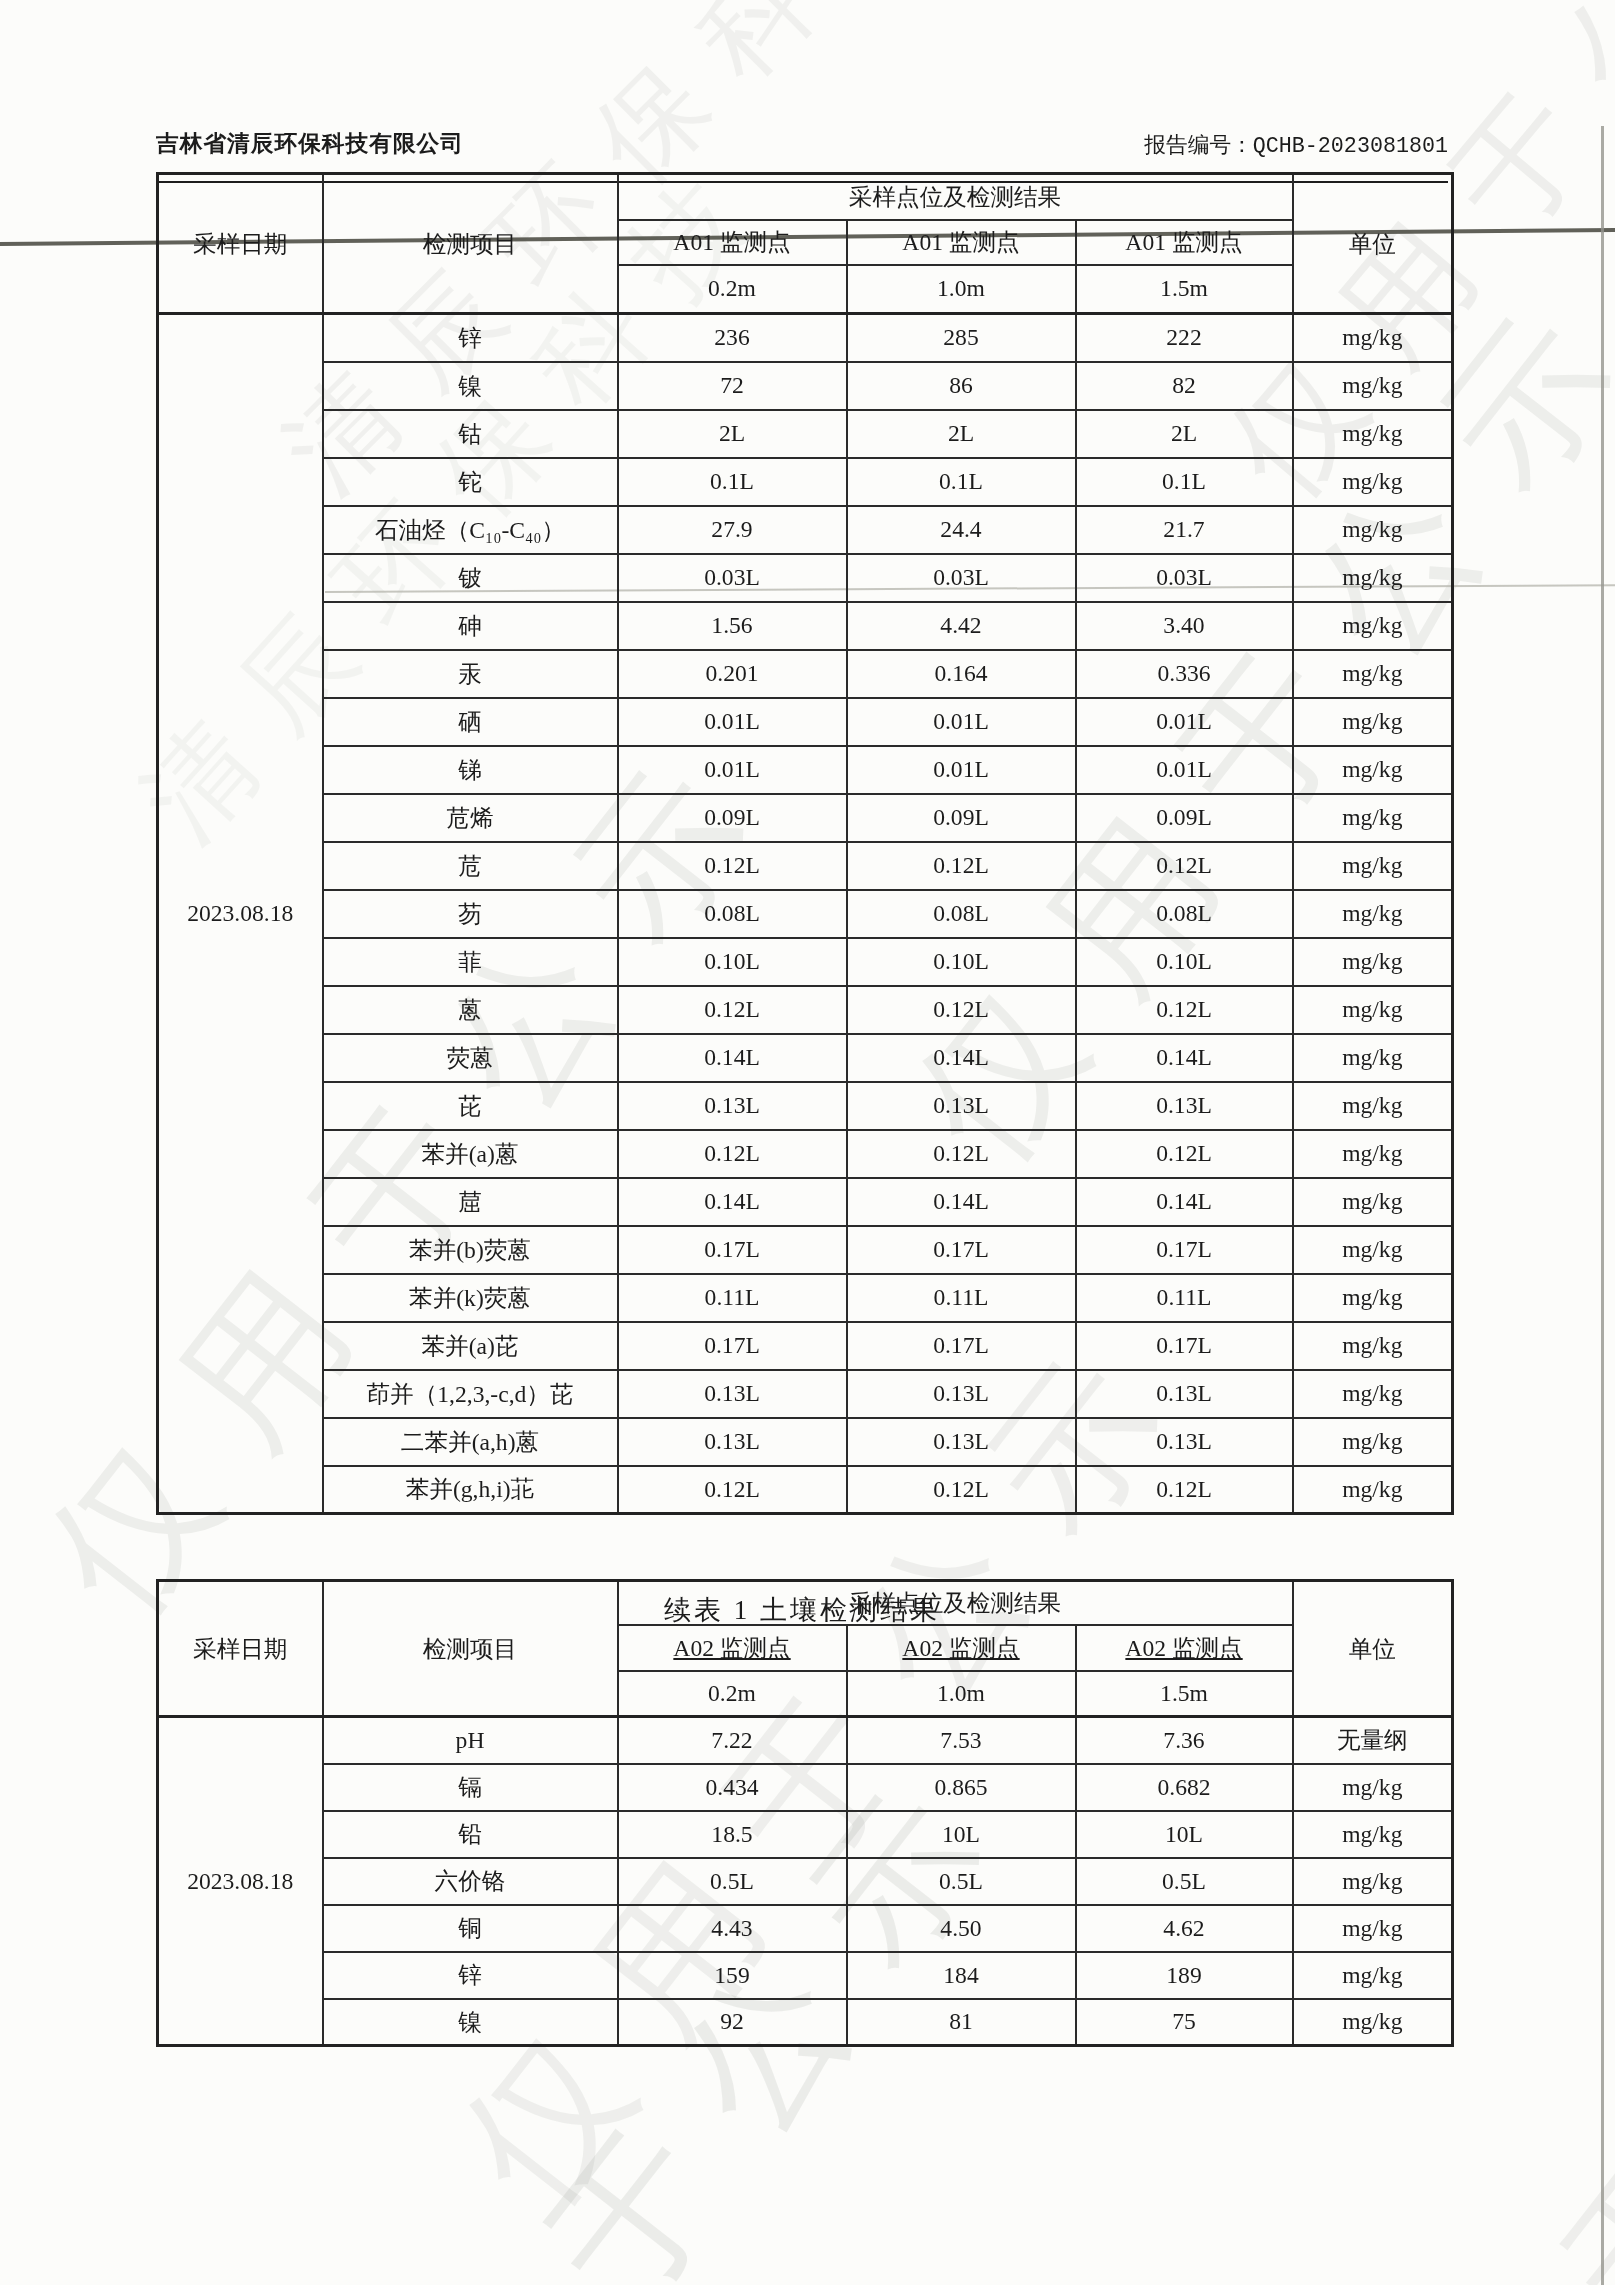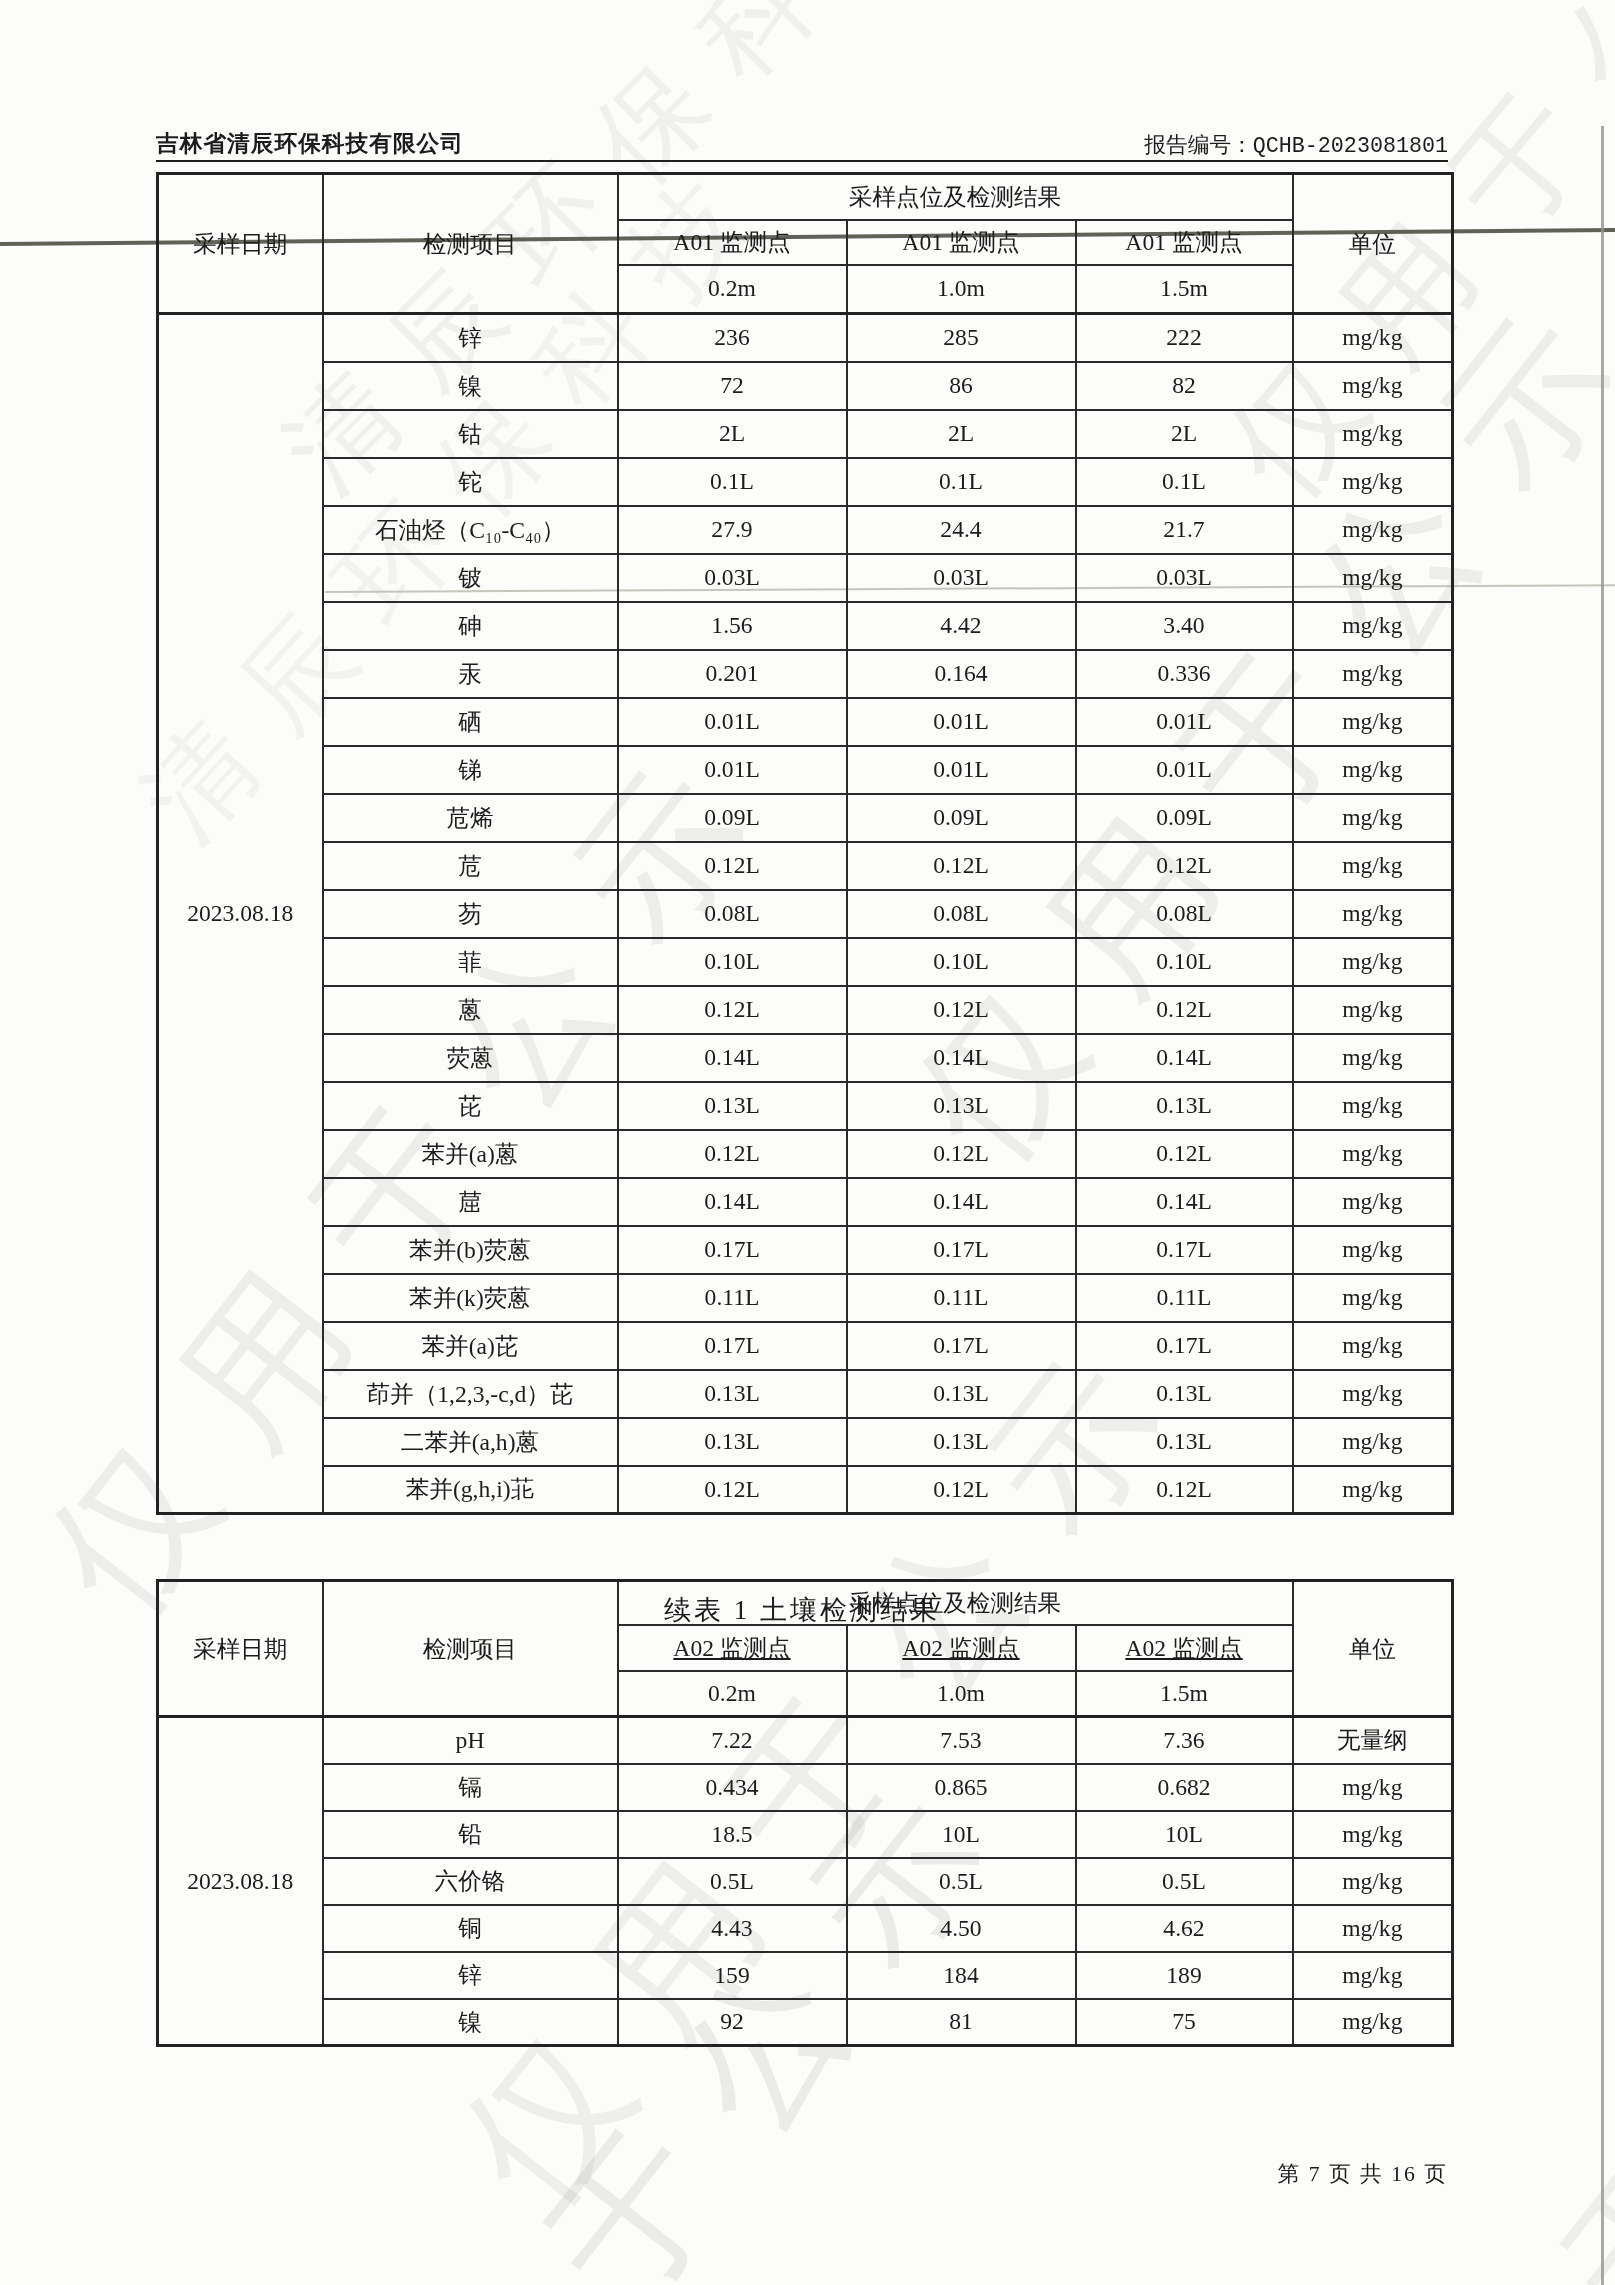--- a/index.html
+++ b/index.html
@@ -31,21 +31,21 @@
     transform:rotate(-0.5deg);transform-origin:left center;}
   .art-scratch{top:591px;left:325px;width:1292px;height:2px;background:#b8b8b0;opacity:.8;
     transform:rotate(-0.3deg);transform-origin:left center;}
   .art-page-edge{top:126px;left:1601px;width:2.5px;height:2159px;background:#95958e;opacity:.8;}
 
   
   .doc-header{
     position:absolute;left:156px;top:128px;width:1292px;
     display:flex;justify-content:space-between;align-items:flex-end;
     border-bottom:2.5px solid #1d1d1d;
-    padding-bottom:1px;
+    padding-bottom:22px;
   }
   .company{font-size:22.7px;font-weight:700;letter-spacing:1px;}
   .report-no{font-size:21.7px;font-weight:400;font-family:Liberation Mono, monospace;}
 
   
   table.results{
     position:absolute;left:156px;width:1292px;
     border-collapse:collapse;table-layout:fixed;
     font-size:23.6px;
   }
@@ -382,16 +382,15 @@
         <tr>
           <td>镍</td>
           <td>92</td>
           <td>81</td>
           <td>75</td>
           <td>mg/kg</td>
         </tr>
       </tbody>
   </table>
 
-  <div class="page-footer">第 7 页 共 16 页</div>
 
 </div>
 
 
 </body></html>

